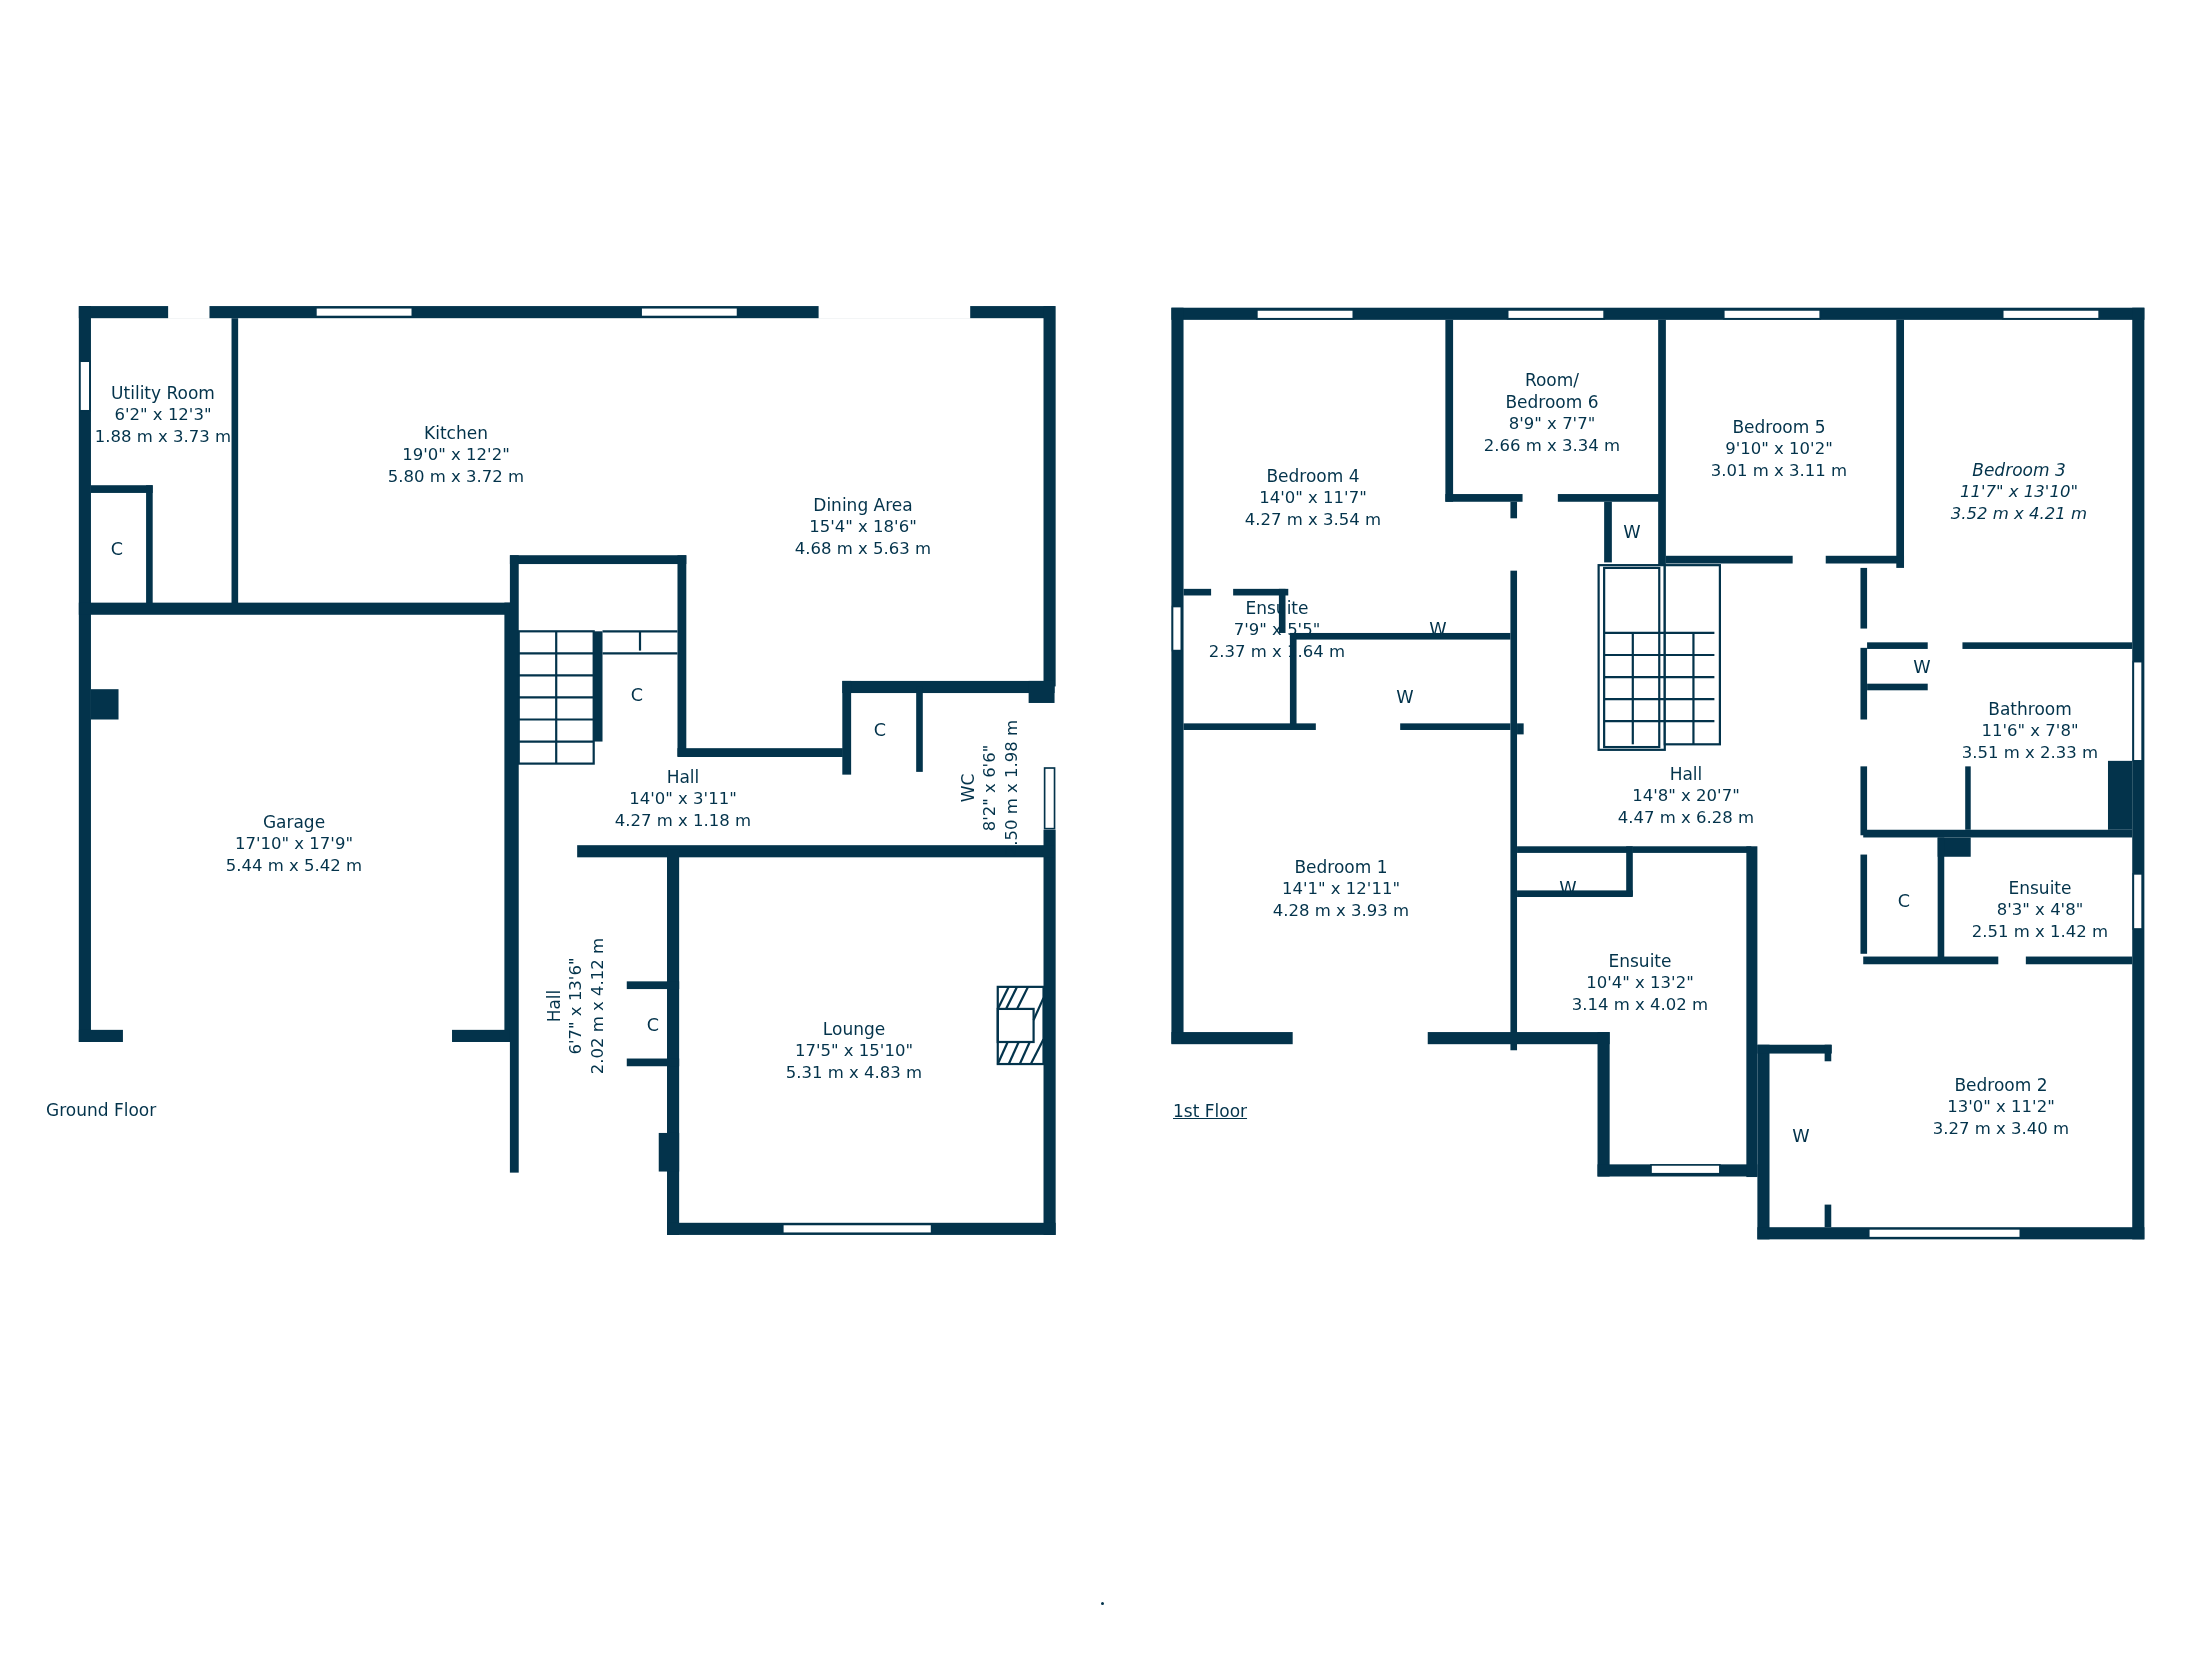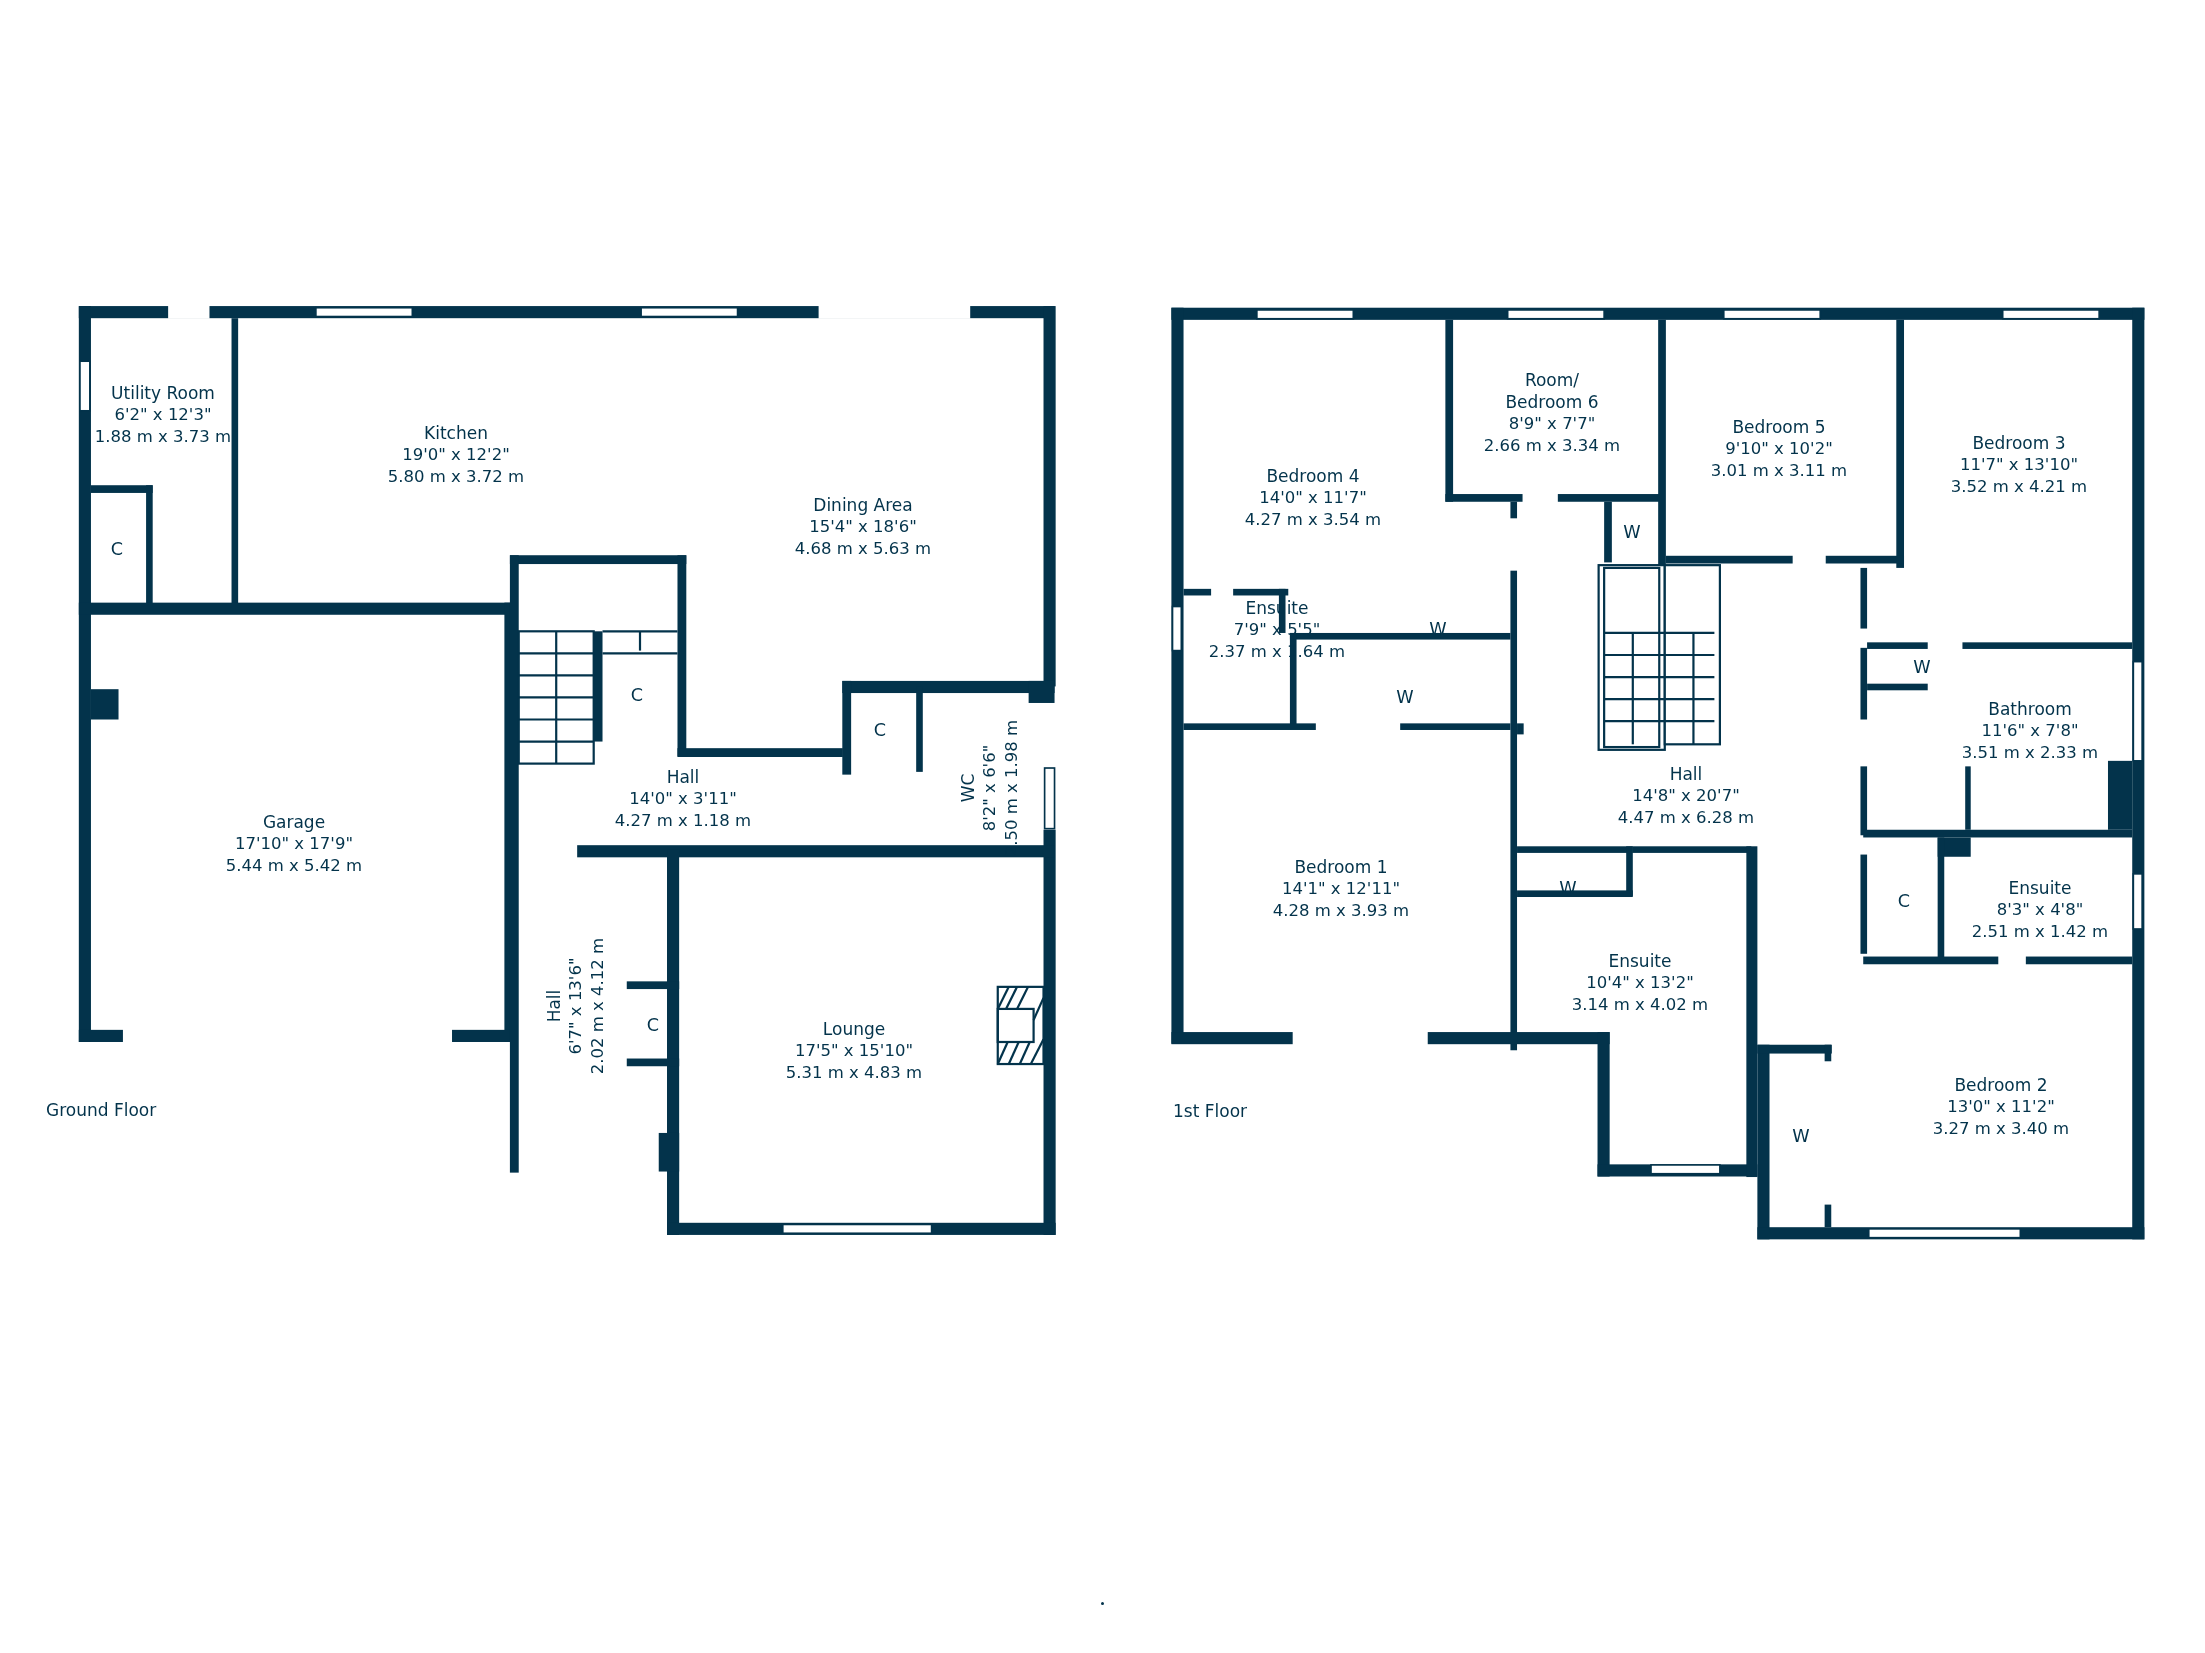--- a/index.html
+++ b/index.html
@@ -245,21 +245,21 @@
   <span class="nm">Room/</span>
   <span class="nm">Bedroom 6</span>
   <span class="d">8'9" x 7'7"</span>
   <span class="d">2.66 m x 3.34 m</span>
 </div>
 <div class="lbl" style="left:1779px; top:449px;">
   <span class="nm">Bedroom 5</span>
   <span class="d">9'10" x 10'2"</span>
   <span class="d">3.01 m x 3.11 m</span>
 </div>
-<div class="lbl" style="left:2019px; top:465px;">
+<div class="lbl" style="left:2019px; top:492px;font-style:italic;">
   <span class="nm">Bedroom 3</span>
   <span class="d">11'7" x 13'10"</span>
   <span class="d">3.52 m x 4.21 m</span>
 </div>
 <div class="lbl" style="left:1277px; top:630px;">
   <span class="nm">Ensuite</span>
   <span class="d">7'9" x 5'5"</span>
   <span class="d">2.37 m x 1.64 m</span>
 </div>
 <div class="lbl" style="left:2030px; top:731px;">
@@ -294,16 +294,16 @@
 </div>
 
 <div class="tag" style="left:1632px; top:532px;">W</div>
 <div class="tag" style="left:1438px; top:629px;">W</div>
 <div class="tag" style="left:1405px; top:697px;">W</div>
 <div class="tag" style="left:1922px; top:667px;">W</div>
 <div class="tag" style="left:1568px; top:888px;">W</div>
 <div class="tag" style="left:1801px; top:1136px;">W</div>
 <div class="tag" style="left:1904px; top:901px;">C</div>
 
-<div class="floor-title" style="left:1173px; top:1101px;">1st Floor</div>
+<div class="floor-title" style="left:1173px; top:1101px;text-decoration:underline;">1st Floor</div>
 
 <div class="dot" style="left:1101px; top:1602px;"></div>
 
 
 </body></html>

